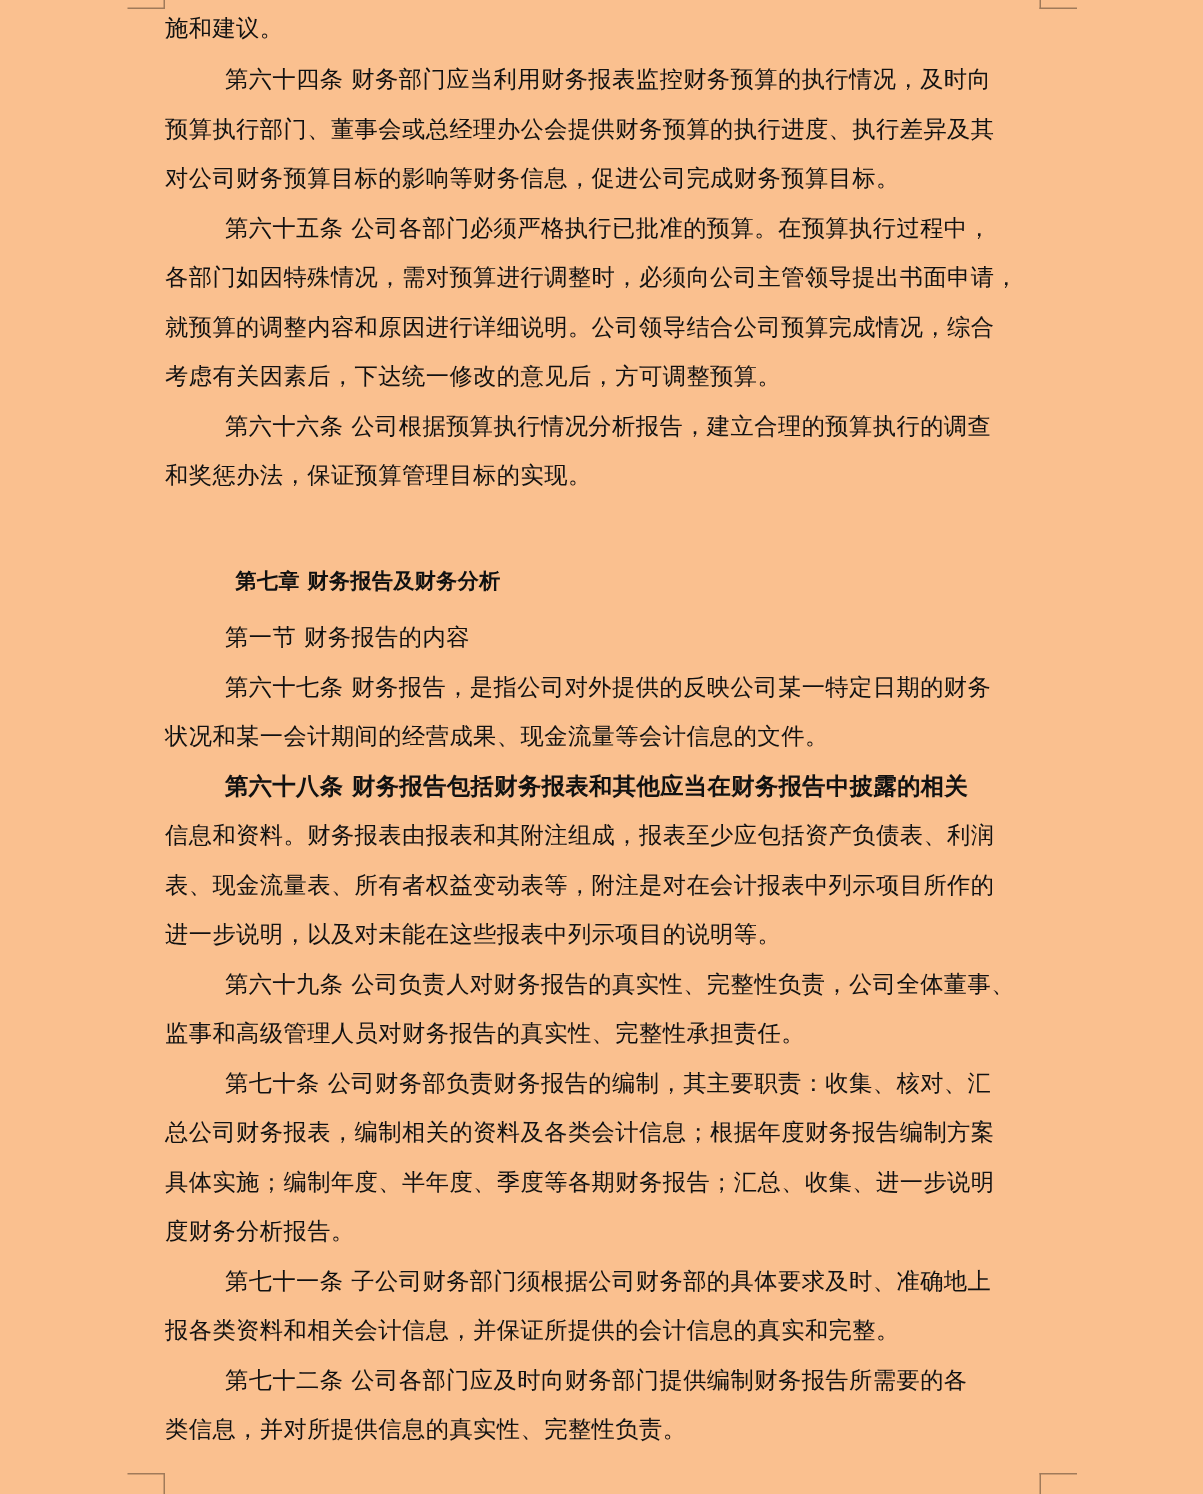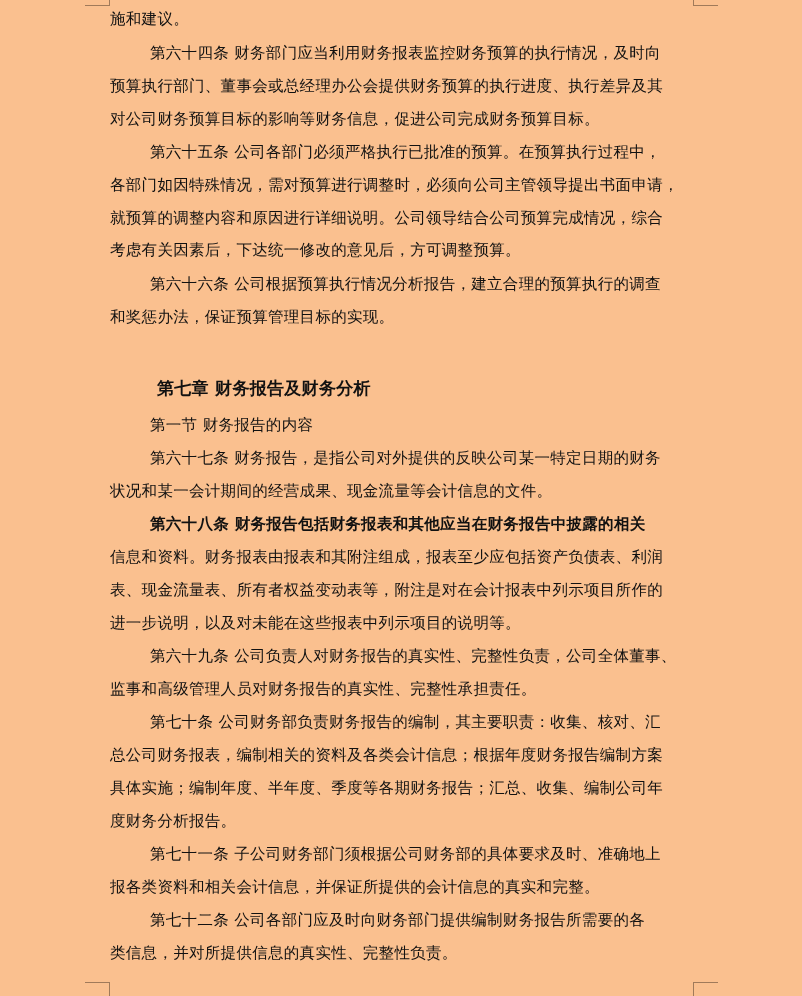--- a/index.html
+++ b/index.html
@@ -44,21 +44,21 @@
       white-space: nowrap;
       line-height: 20px;
       height: 20px;
     }
     .line.indent { left: 40px; }
     .chapter {
       position: absolute;
       left: 47px;
       font-family: "DejaVu Serif", serif;
       font-weight: bold;
-      font-size: 17px;
+      font-size: 14px;
       white-space: nowrap;
       line-height: 22px;
     }
   </style>
 </head>
 <body>
 
 <div class="page">
   <div class="corner tl"></div>
   <div class="corner tr"></div>
@@ -67,34 +67,34 @@
 
   <div class="text-block" id="body-lines" style="top:0;height:996px;">
     <div class="chapter" id="chapter" style="top: 377px;">第七章  财务报告及财务分析</div>
   <div class="line" style="top: 10px; font-family: Liberation Mono, monospace;">施和建议。</div>
       <div class="line indent" style="top: 43px;">第六十四条  财务部门应当利用财务报表监控财务预算的执行情况，及时向</div>
       <div class="line" style="top: 76px;">预算执行部门、董事会或总经理办公会提供财务预算的执行进度、执行差异及其</div>
       <div class="line" style="top: 109px;">对公司财务预算目标的影响等财务信息，促进公司完成财务预算目标。</div>
       <div class="line indent" style="top: 142px;">第六十五条  公司各部门必须严格执行已批准的预算。在预算执行过程中，</div>
       <div class="line" style="top: 175px;">各部门如因特殊情况，需对预算进行调整时，必须向公司主管领导提出书面申请，</div>
       <div class="line" style="top: 208px;">就预算的调整内容和原因进行详细说明。公司领导结合公司预算完成情况，综合</div>
-      <div class="line" style="top: 241px; font-family: Liberation Mono, monospace;">考虑有关因素后，下达统一修改的意见后，方可调整预算。</div>
+      <div class="line" style="top: 241px;">考虑有关因素后，下达统一修改的意见后，方可调整预算。</div>
       <div class="line indent" style="top: 274px;">第六十六条  公司根据预算执行情况分析报告，建立合理的预算执行的调查</div>
       <div class="line" style="top: 307px;">和奖惩办法，保证预算管理目标的实现。</div>
       <div class="line indent" style="top: 415px;">第一节  财务报告的内容</div>
       <div class="line indent" style="top: 448px;">第六十七条  财务报告，是指公司对外提供的反映公司某一特定日期的财务</div>
       <div class="line" style="top: 481px;">状况和某一会计期间的经营成果、现金流量等会计信息的文件。</div>
       <div class="line indent" style="top: 514px; font-weight: bold;">第六十八条  财务报告包括财务报表和其他应当在财务报告中披露的相关</div>
       <div class="line" style="top: 547px;">信息和资料。财务报表由报表和其附注组成，报表至少应包括资产负债表、利润</div>
       <div class="line" style="top: 580px;">表、现金流量表、所有者权益变动表等，附注是对在会计报表中列示项目所作的</div>
       <div class="line" style="top: 613px;">进一步说明，以及对未能在这些报表中列示项目的说明等。</div>
       <div class="line indent" style="top: 646px;">第六十九条  公司负责人对财务报告的真实性、完整性负责，公司全体董事、</div>
       <div class="line" style="top: 679px;">监事和高级管理人员对财务报告的真实性、完整性承担责任。</div>
       <div class="line indent" style="top: 712px;">第七十条  公司财务部负责财务报告的编制，其主要职责：收集、核对、汇</div>
       <div class="line" style="top: 745px; text-align: right;">总公司财务报表，编制相关的资料及各类会计信息；根据年度财务报告编制方案</div>
-      <div class="line" style="top: 778px;">具体实施；编制年度、半年度、季度等各期财务报告；汇总、收集、编制公司年</div>
+      <div class="line" style="top: 778px;">具体实施；编制年度、半年度、季度等各期财务报告；汇总、收集、进一步说明</div>
       <div class="line" style="top: 811px;">度财务分析报告。</div>
       <div class="line indent" style="top: 844px;">第七十一条  子公司财务部门须根据公司财务部的具体要求及时、准确地上</div>
       <div class="line" style="top: 877px;">报各类资料和相关会计信息，并保证所提供的会计信息的真实和完整。</div>
       <div class="line indent" style="top: 910px;">第七十二条  公司各部门应及时向财务部门提供编制财务报告所需要的各</div>
       <div class="line" style="top: 943px;">类信息，并对所提供信息的真实性、完整性负责。</div>
     </div>
 </div>
 
 </body></html>

